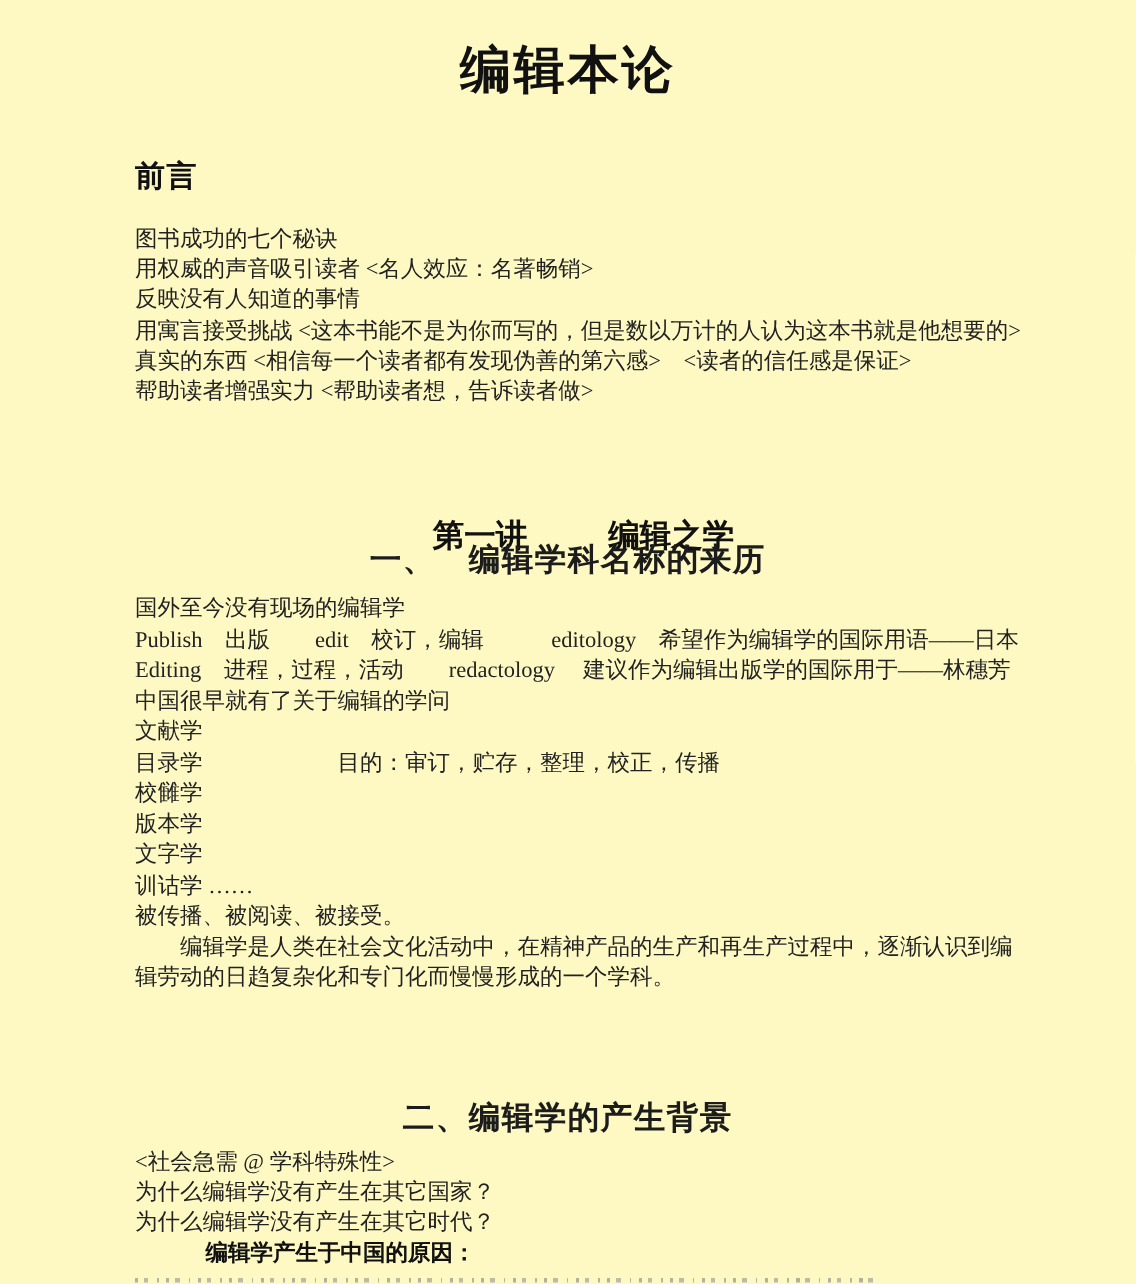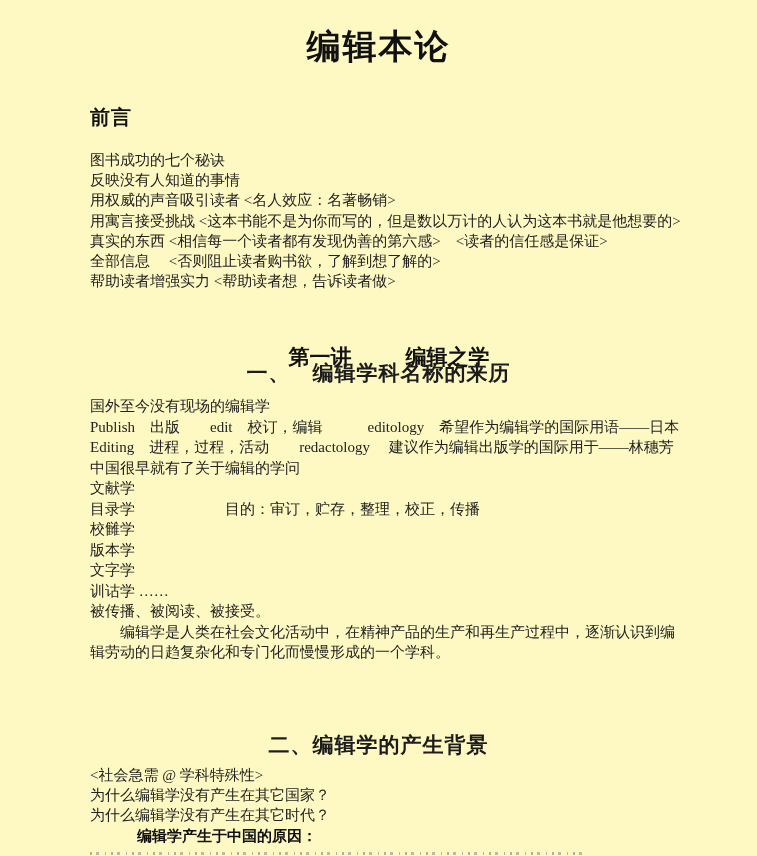--- a/index.html
+++ b/index.html
@@ -104,25 +104,24 @@
 <body>
 
 <div class="page">
 
   <h1 class="doc-title">编辑本论</h1>
 
   <h2 class="preface-heading">前言</h2>
 
   <div class="block preface-lines">
     <div class="line">图书成功的七个秘诀</div>
+    <div class="line">用权威的声音吸引读者 &lt;名人效应：名著畅销&gt;</div>
     <div class="line">反映没有人知道的事情</div>
-    <div class="line">用权威的声音吸引读者 &lt;名人效应：名著畅销&gt;</div>
     <div class="line">用寓言接受挑战 &lt;这本书能不是为你而写的，但是数以万计的人认为这本书就是他想要的&gt;</div>
     <div class="line">真实的东西 &lt;相信每一个读者都有发现伪善的第六感&gt;　&lt;读者的信任感是保证&gt;</div>
-    <div class="line">全部信息　 &lt;否则阻止读者购书欲，了解到想了解的&gt;</div>
     <div class="line">帮助读者增强实力 &lt;帮助读者想，告诉读者做&gt;</div>
   </div>
 
   <div class="lec-heading">
     <span class="part1">第一讲</span><span class="part2">编辑之学</span>
   </div>
 
   <div class="sec-heading sec-heading-1">一、　编辑学科名称的来历</div>
 
   <div class="block sec1-lines">

